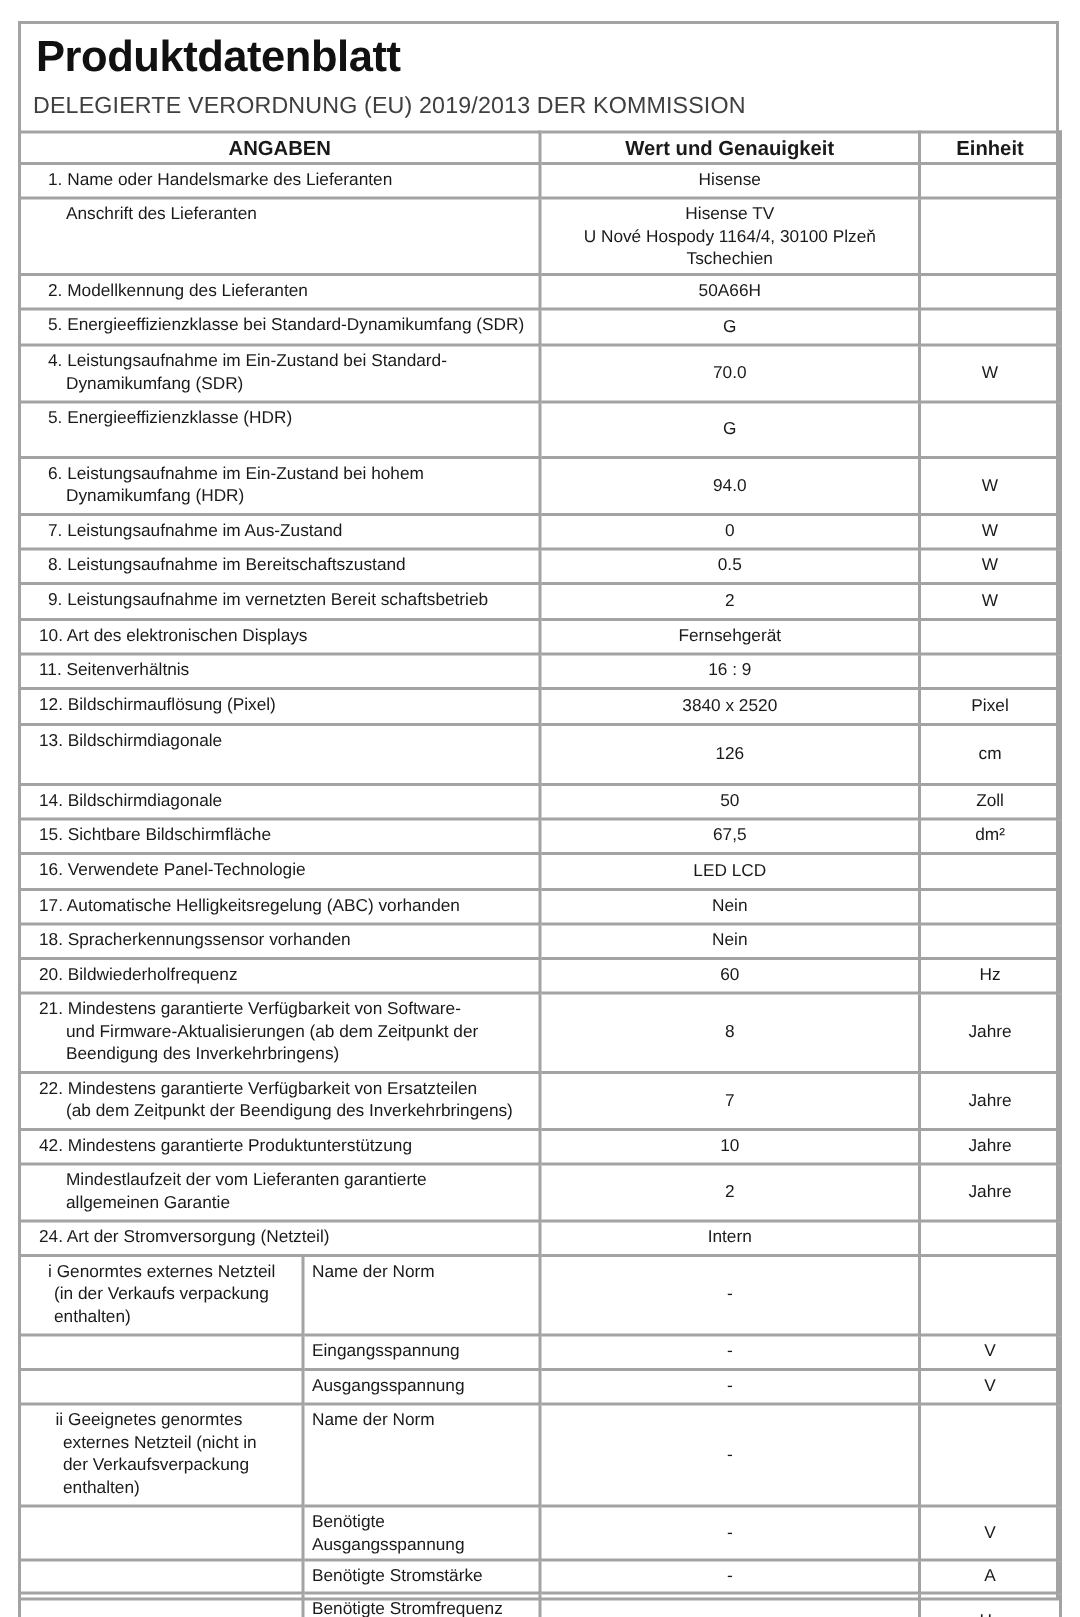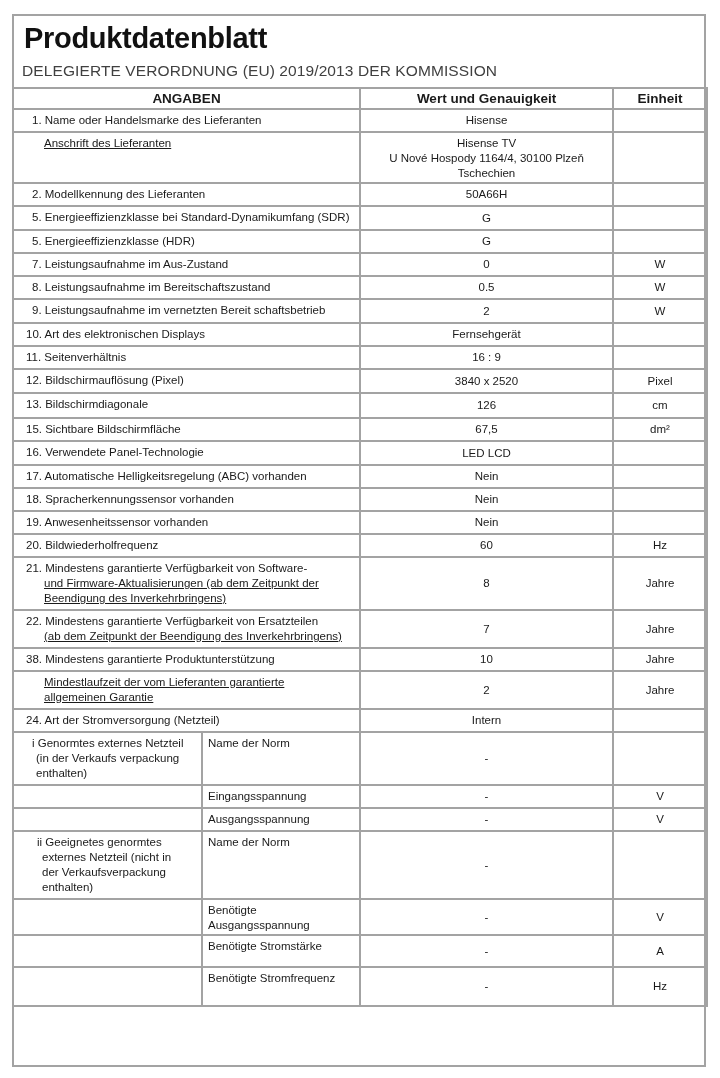--- a/index.html
+++ b/index.html
@@ -6,21 +6,21 @@
   body { width: 720px; height: 1078px; position: relative; font-family: "Liberation Sans", sans-serif; color: #1a1a1a; overflow: hidden; }
   .sheet { position: absolute; left: 12px; top: 14px; width: 694px; height: 1053px; border: 2px solid #a3a3a3; box-sizing: border-box; }
   .title { position: absolute; left: 10px; top: 6px; font-size: 29px; font-weight: bold; letter-spacing: -0.3px; color: #111; }
   .subtitle { position: absolute; left: 8px; top: 46px; font-size: 15.5px; color: #404040; letter-spacing: 0.1px; }
   table { position: absolute; left: -2px; top: 71px; width: 694px; border-collapse: collapse; table-layout: fixed; }
   td, th { border: 2px solid #a3a3a3; font-size: 11.5px; padding: 0 6px; vertical-align: top; line-height: 15px; }
   th { font-size: 13.5px; font-weight: bold; text-align: center; vertical-align: middle; height: 19px; padding: 0; }
   td.v, td.u { text-align: center; vertical-align: middle; }
   td.l { padding-top: 3px; padding-bottom: 3px; }
   td.l .ind { padding-left: 12px; display: block; }
-  td.l .cont { display: block; padding-left: 24px; text-decoration: underline; }
+  td.l .cont { display: block; padding-left: 24px; }
   td.sub { padding-left: 5px; padding-top: 3px; }
   td.addr { vertical-align: top; padding-top: 3px; text-align: center; }
 </style>
 </head>
 <body>
 
 <div class="sheet">
   <div class="title">Produktdatenblatt</div>
   <div class="subtitle">DELEGIERTE VERORDNUNG (EU) 2019/2013 DER KOMMISSION</div>
 
@@ -69,29 +69,45 @@
       </tr>
 
       <tr style="height:24px">
         <td colspan="2" class="l">
             <span class="ind">5. Energieeffizienzklasse bei Standard-Dynamikumfang (SDR)</span>
           </td>
         <td class="v">G</td>
         <td class="u"></td>
       </tr>
 
-
-      <tr style="height:23px">
+      <tr style="height:36px">
+        <td colspan="2" class="l">
+          <span class="ind">4. Leistungsaufnahme im Ein-Zustand bei Standard-</span>
+          <span class="cont">Dynamikumfang (SDR)</span>
+        </td>
+        <td class="v">70.0</td>
+        <td class="u">W</td>
+      </tr>
+
+      <tr style="height:37px">
         <td colspan="2" class="l">
             <span class="ind">5. Energieeffizienzklasse (HDR)</span>
           </td>
         <td class="v">G</td>
         <td class="u"></td>
       </tr>
 
+      <tr style="height:36px">
+        <td colspan="2" class="l">
+          <span class="ind">6. Leistungsaufnahme im Ein-Zustand bei hohem</span>
+          <span class="cont">Dynamikumfang (HDR)</span>
+        </td>
+        <td class="v">94.0</td>
+        <td class="u">W</td>
+      </tr>
 
       <tr style="height:23px">
         <td colspan="2" class="l">
             <span class="ind">7. Leistungsaufnahme im Aus-Zustand</span>
           </td>
         <td class="v">0</td>
         <td class="u">W</td>
       </tr>
 
       <tr style="height:23px">
@@ -127,28 +143,35 @@
       </tr>
 
       <tr style="height:24px">
         <td colspan="2" class="l">
             <span class="ind" style="padding-left:6px">12. Bildschirmauflösung (Pixel)</span>
           </td>
         <td class="v">3840 x 2520</td>
         <td class="u">Pixel</td>
       </tr>
 
-      <tr style="height:25px">
+      <tr style="height:40px">
         <td colspan="2" class="l">
             <span class="ind" style="padding-left:6px">13. Bildschirmdiagonale</span>
           </td>
         <td class="v">126</td>
         <td class="u">cm</td>
       </tr>
 
+      <tr style="height:23px">
+        <td colspan="2" class="l">
+            <span class="ind" style="padding-left:6px">14. Bildschirmdiagonale</span>
+          </td>
+        <td class="v">50</td>
+        <td class="u">Zoll</td>
+      </tr>
 
       <tr style="height:23px">
         <td colspan="2" class="l">
             <span class="ind" style="padding-left:6px">15. Sichtbare Bildschirmfläche</span>
           </td>
         <td class="v">67,5</td>
         <td class="u">dm²</td>
       </tr>
 
       <tr style="height:24px">
@@ -168,27 +191,20 @@
       </tr>
 
       <tr style="height:23px">
         <td colspan="2" class="l">
             <span class="ind" style="padding-left:6px">18. Spracherkennungssensor vorhanden</span>
           </td>
         <td class="v">Nein</td>
         <td class="u"></td>
       </tr>
 
-      <tr style="height:23px">
-        <td colspan="2" class="l">
-            <span class="ind" style="padding-left:6px">19. Anwesenheitssensor vorhanden</span>
-          </td>
-        <td class="v">Nein</td>
-        <td class="u"></td>
-      </tr>
 
       <tr style="height:23px">
         <td colspan="2" class="l">
             <span class="ind" style="padding-left:6px">20. Bildwiederholfrequenz</span>
           </td>
         <td class="v">60</td>
         <td class="u">Hz</td>
       </tr>
 
       <tr style="height:52px">
@@ -205,21 +221,21 @@
         <td colspan="2" class="l">
           <span class="ind" style="padding-left:6px">22. Mindestens garantierte Verfügbarkeit von Ersatzteilen</span>
           <span class="cont">(ab dem Zeitpunkt der Beendigung des Inverkehrbringens)</span>
         </td>
         <td class="v">7</td>
         <td class="u">Jahre</td>
       </tr>
 
       <tr style="height:23px">
         <td colspan="2" class="l">
-            <span class="ind" style="padding-left:6px">38. Mindestens garantierte Produktunterstützung</span>
+            <span class="ind" style="padding-left:6px">42. Mindestens garantierte Produktunterstützung</span>
           </td>
         <td class="v">10</td>
         <td class="u">Jahre</td>
       </tr>
 
       <tr style="height:36px">
         <td colspan="2" class="l">
           <span class="cont">Mindestlaufzeit der vom Lieferanten garantierte</span>
           <span class="cont">allgemeinen Garantie</span>
         </td>
@@ -271,21 +287,21 @@
       </tr>
       <tr style="height:36px">
         <td></td>
         <td class="sub">
           <div>Benötigte</div>
           <div>Ausgangsspannung</div>
         </td>
         <td class="v">-</td>
         <td class="u">V</td>
       </tr>
-      <tr style="height:32px">
+      <tr style="height:22px">
         <td></td>
         <td class="sub">Benötigte Stromstärke</td>
         <td class="v">-</td>
         <td class="u">A</td>
       </tr>
       <tr style="height:39px">
         <td></td>
         <td class="sub">Benötigte Stromfrequenz</td>
         <td class="v">-</td>
         <td class="u">Hz</td>

